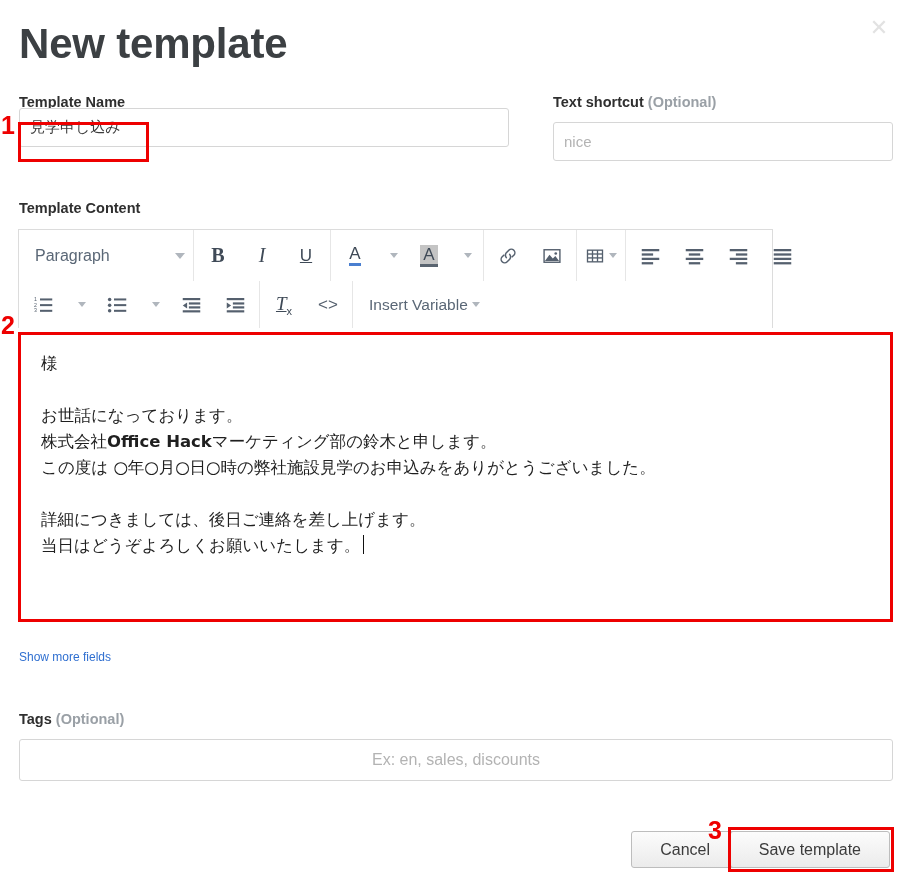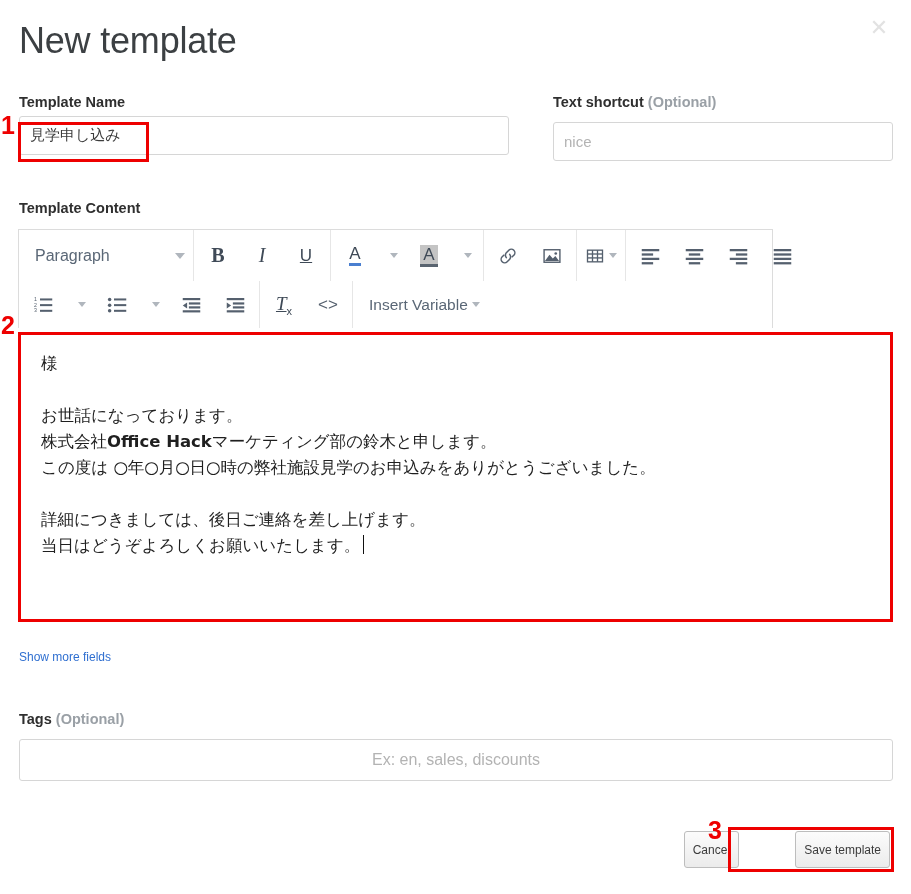--- a/index.html
+++ b/index.html
@@ -34,22 +34,22 @@
     line-height: 24px;
     text-align: center;
     cursor: pointer;
     user-select: none;
   }
 
   .page-title {
     position: absolute;
     left: 19px;
     top: 20px;
-    font-size: 36px;
-    font-weight: normal;
+    font-size: 42px;
+    font-weight: bold;
     color: #3c4043;
     letter-spacing: -0.2px;
   }
 
   
   .field-label {
     position: absolute;
     font-size: 14.5px;
     font-weight: bold;
     color: #2f2f2f;
@@ -67,21 +67,21 @@
     background: #fff;
     font-family: "Liberation Sans", "DejaVu Sans", sans-serif;
     font-size: 15px;
     color: #3c3c3c;
     padding: 0 10px;
     outline: none;
   }
   .text-input::placeholder { color: #b3b3b3; }
 
   #tpl-name-label { left: 19px; top: 94px; }
-  #tpl-name-input { left: 19px; top: 116px; width: 490px; height: 39px; }
+  #tpl-name-input { left: 19px; top: 108px; width: 490px; height: 39px; }
 
   #shortcut-label { left: 553px; top: 94px; }
   #shortcut-input { left: 553px; top: 122px; width: 340px; height: 39px; }
 
   #content-label { left: 19px; top: 200px; }
 
   
   .editor {
     position: absolute;
     left: 18px;
@@ -230,24 +230,24 @@
   #tags-input { left: 19px; top: 739px; width: 874px; height: 42px; font-size: 16px; color: #555; text-align: center; }
 
   .btn {
     position: absolute;
     box-sizing: border-box;
     height: 37px;
     border: 1px solid #bdbdbd;
     border-radius: 3px;
     background: linear-gradient(to bottom, #fcfcfc 0%, #ebebeb 100%);
     font-family: "Liberation Sans", "DejaVu Sans", sans-serif;
-    font-size: 12px;
+    font-size: 16px;
     color: #3b3b3b;
     cursor: pointer;
-    padding: 0 8px;
+    padding: 0 28px;
   }
   #cancel-button { right: 172px; top: 831px; }
   #save-button   { right: 21px;  top: 831px; }
 
   
   .anno-box {
     position: absolute;
     border: 3px solid #ee0000;
     box-sizing: border-box;
     pointer-events: none;

